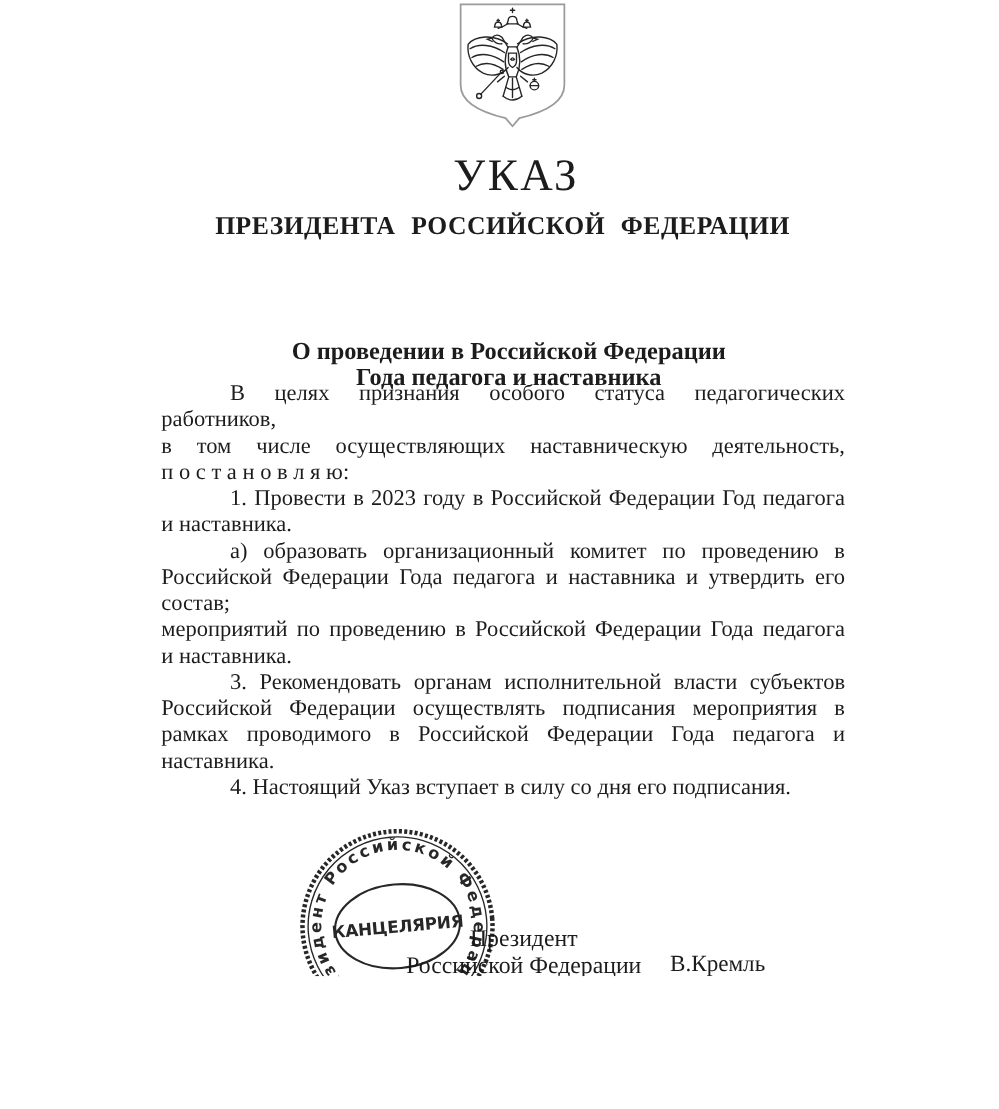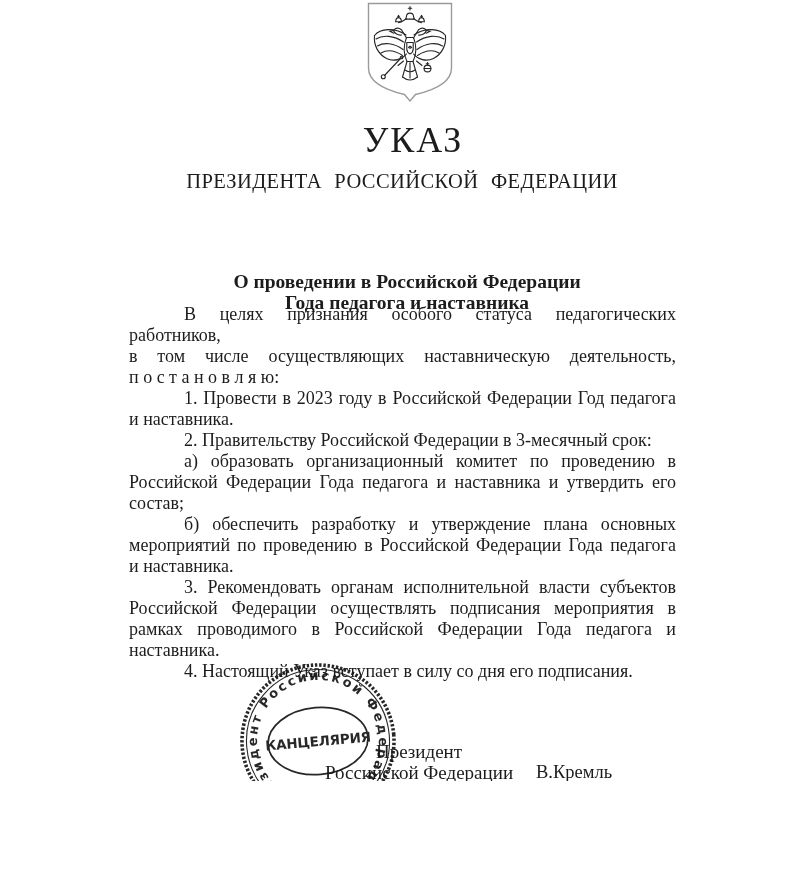--- a/index.html
+++ b/index.html
@@ -7,21 +7,21 @@
     position:relative;width:799px;height:781px;background:var(--paper,#fff);
     font-family:"Liberation Serif", serif;color:var(--ink,#1c1c1c);overflow:hidden;
   }
   .emblem{position:absolute;left:367px;top:2px;width:86px;height:101px;}
   .doc-type{
     position:absolute;left:413px;top:119px;transform:translateX(-50%);
     font-size:36px;letter-spacing:2px;white-space:nowrap;
   }
   .issuer{
     position:absolute;left:402px;top:170px;transform:translateX(-50%);
-    font-size:20.5px;letter-spacing:0.4px;word-spacing:7px;white-space:nowrap;
+    font-size:20.5px;letter-spacing:0.4px;word-spacing:7px;white-space:nowrap;font-weight:bold;
   }
   .subject{
     position:absolute;left:407px;top:240px;transform:translateX(-50%);
     font-size:19.5px;font-weight:bold;line-height:20.5px;text-align:center;white-space:nowrap;margin-top:32px;
   }
   .body{
     position:absolute;left:129px;top:304px;width:547px;
     font-size:18px;line-height:21px;
   }
   .bline{text-align:justify;text-align-last:justify;}
@@ -106,25 +106,23 @@
     <div>О проведении в Российской Федерации</div>
     <div>Года педагога и наставника</div>
   </div>
 
   <div class="body" id="body">
       <div class="bline indent">В целях признания особого статуса педагогических работников,</div>
       <div class="bline">в том числе осуществляющих наставническую деятельность,</div>
       <div class="bline last">п о с т а н о в л я ю:</div>
       <div class="bline indent">1. Провести в 2023 году в Российской Федерации Год педагога</div>
       <div class="bline last">и наставника.</div>
-      <div class="bline indent last">2. Правительству Российской Федерации в 3-месячный срок:</div>
       <div class="bline indent">а) образовать организационный комитет по проведению в</div>
       <div class="bline">Российской Федерации Года педагога и наставника и утвердить его</div>
       <div class="bline last">состав;</div>
-      <div class="bline indent">б) обеспечить разработку и утверждение плана основных</div>
       <div class="bline">мероприятий по проведению в Российской Федерации Года педагога</div>
       <div class="bline last">и наставника.</div>
       <div class="bline indent">3. Рекомендовать органам исполнительной власти субъектов</div>
       <div class="bline">Российской Федерации осуществлять подписания мероприятия в</div>
       <div class="bline">рамках проводимого в Российской Федерации Года педагога и</div>
       <div class="bline last">наставника.</div>
       <div class="bline indent last">4. Настоящий Указ вступает в силу со дня его подписания.</div>
     </div>
 
   <div class="sig-title">

